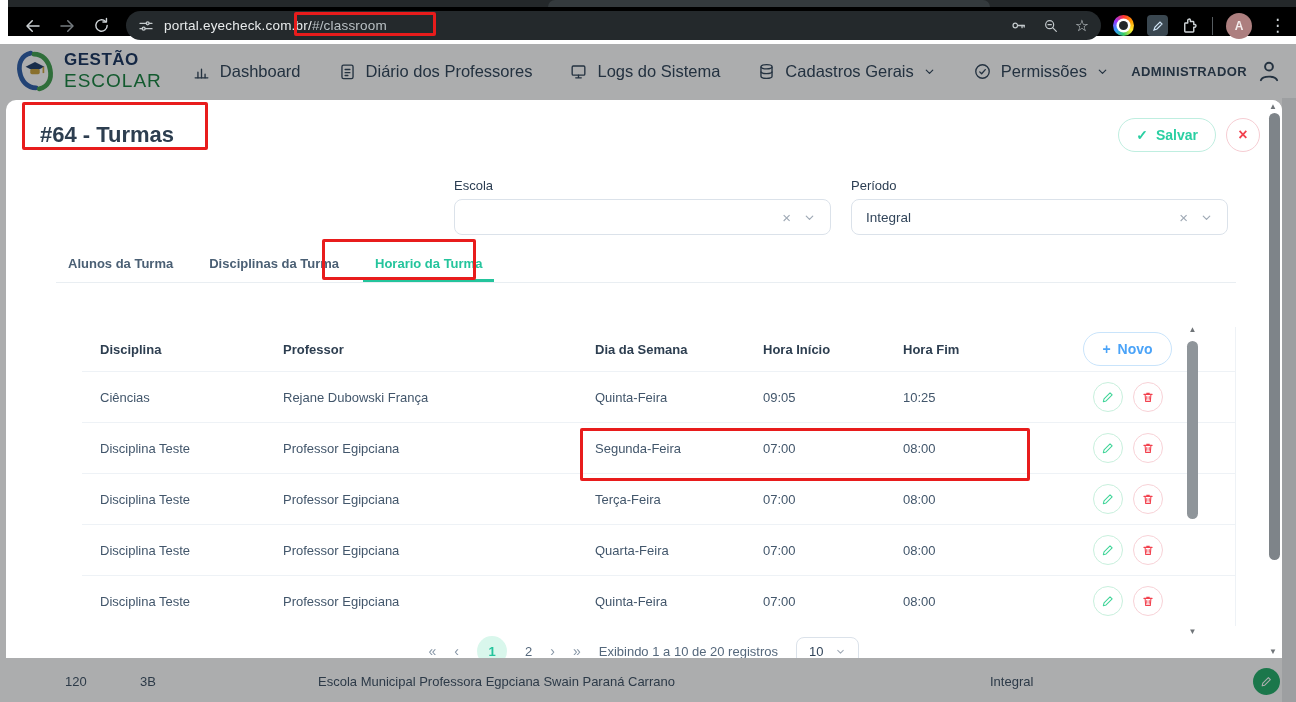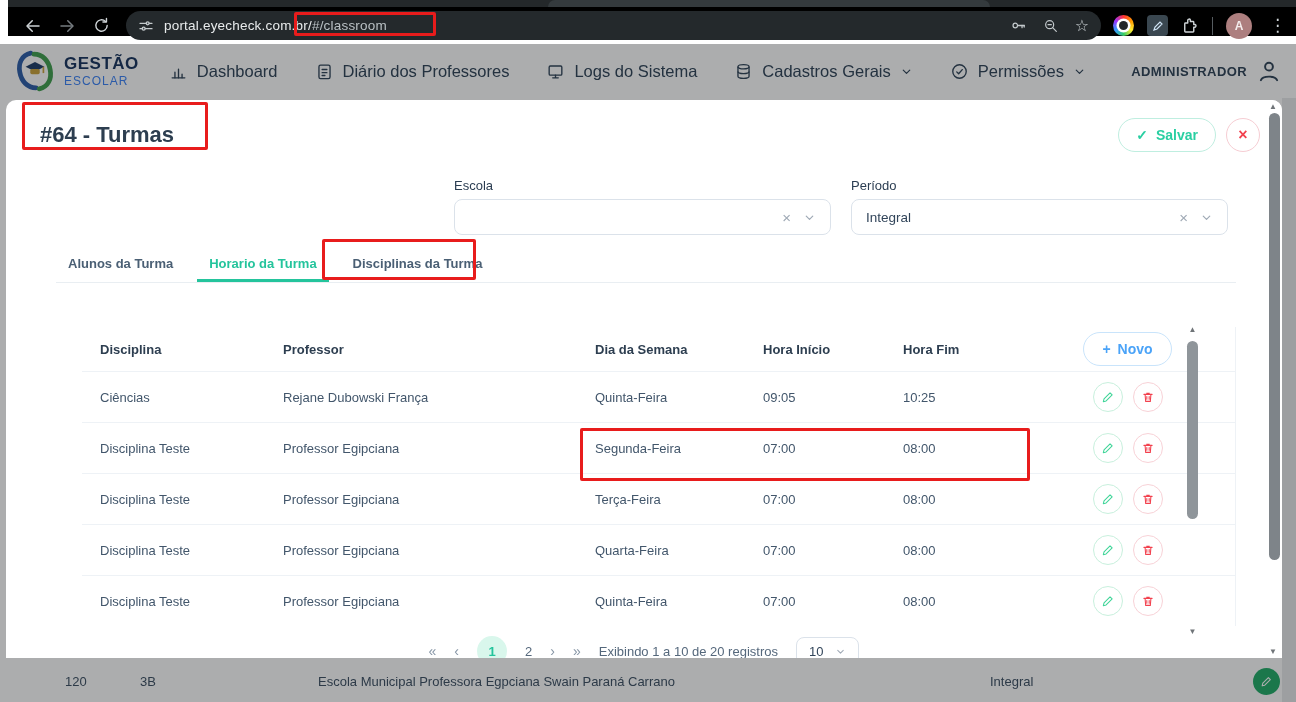--- a/index.html
+++ b/index.html
@@ -22,21 +22,21 @@
   .ext-color i { display:block; width:9px; height:9px; border-radius:50%; background:#24282a; box-shadow:0 0 0 2.5px #fff; }
   .ext-pen { width:21px; height:21px; border-radius:4px; background:#3a4750; display:flex; align-items:center; justify-content:center; }
   .vsep { width:1px; height:18px; background:#565c60; }
   .avatar { width:26px; height:26px; border-radius:50%; background:#ad7f7f; color:#f4eded; font-size:12px; font-weight:700; display:flex; align-items:center; justify-content:center; }
   .kebab { font-size:17px; color:#cfd4d7; padding:0 4px; }
 
   
   .navbar { position:absolute; top:44px; left:0; width:100%; height:54px; background:#fff; display:flex; align-items:center; padding:0 14px; z-index:1; }
   .logo { display:flex; align-items:center; gap:8px; }
   .logo-text b { display:block; font-size:17px; font-weight:800; color:#16325c; letter-spacing:.5px; }
-  .logo-text span { display:block; font-size:12px; color:#3b82f6; letter-spacing:1px; }
+  .logo-text span { display:block; font-size:19px; color:#15803d; letter-spacing:1px; }
   .nav-items { display:flex; align-items:center; gap:37px; margin-left:30px; color:#2e4257; }
   .nav-item { display:flex; align-items:center; gap:9px; font-size:16.5px; }
   .nav-user { margin-left:auto; display:flex; align-items:center; gap:9px; font-size:13px; font-weight:700; letter-spacing:.4px; color:#2e4257; }
 
   .bg-row { position:absolute; bottom:0; left:0; width:100%; height:42px; background:#fff; display:grid; grid-template-columns:75px 178px 672px 263px auto; align-items:center; padding-left:25px; font-size:13px; color:#3c4f63; z-index:1;margin-left:40px; }
   .bg-actions { display:flex; gap:10px; }
   .solid-btn { width:27px; height:27px; border-radius:50%; display:flex; align-items:center; justify-content:center; }
   .solid-btn.green { background:#21ad68; }
   .solid-btn.red { background:#d63c45; }
   .right-gutter { position:absolute; top:98px; right:0; width:14px; bottom:0; background:#e9eaeb; z-index:1; }
@@ -293,22 +293,22 @@
           <svg width="13" height="13" viewBox="0 0 24 24" fill="none" stroke="#9fa9b5" stroke-width="2.2" stroke-linecap="round" stroke-linejoin="round">
               <path d="M6 9.5l6 6 6-6"></path>
             </svg>
         </span>
       </div>
     </div>
   </div>
 
   <div class="tabs">
     <div class="tab">Alunos da Turma</div>
+    <div class="tab">Disciplinas da Turma</div>
     <div class="tab active">Horario da Turma</div>
-    <div class="tab">Disciplinas da Turma</div>
   </div>
 
   <div class="table-wrap">
     <div class="t-head">
       <span>Disciplina</span>
       <span>Professor</span>
       <span>Dia da Semana</span>
       <span>Hora Início</span>
       <span>Hora Fim</span>
       <button class="btn-novo">

